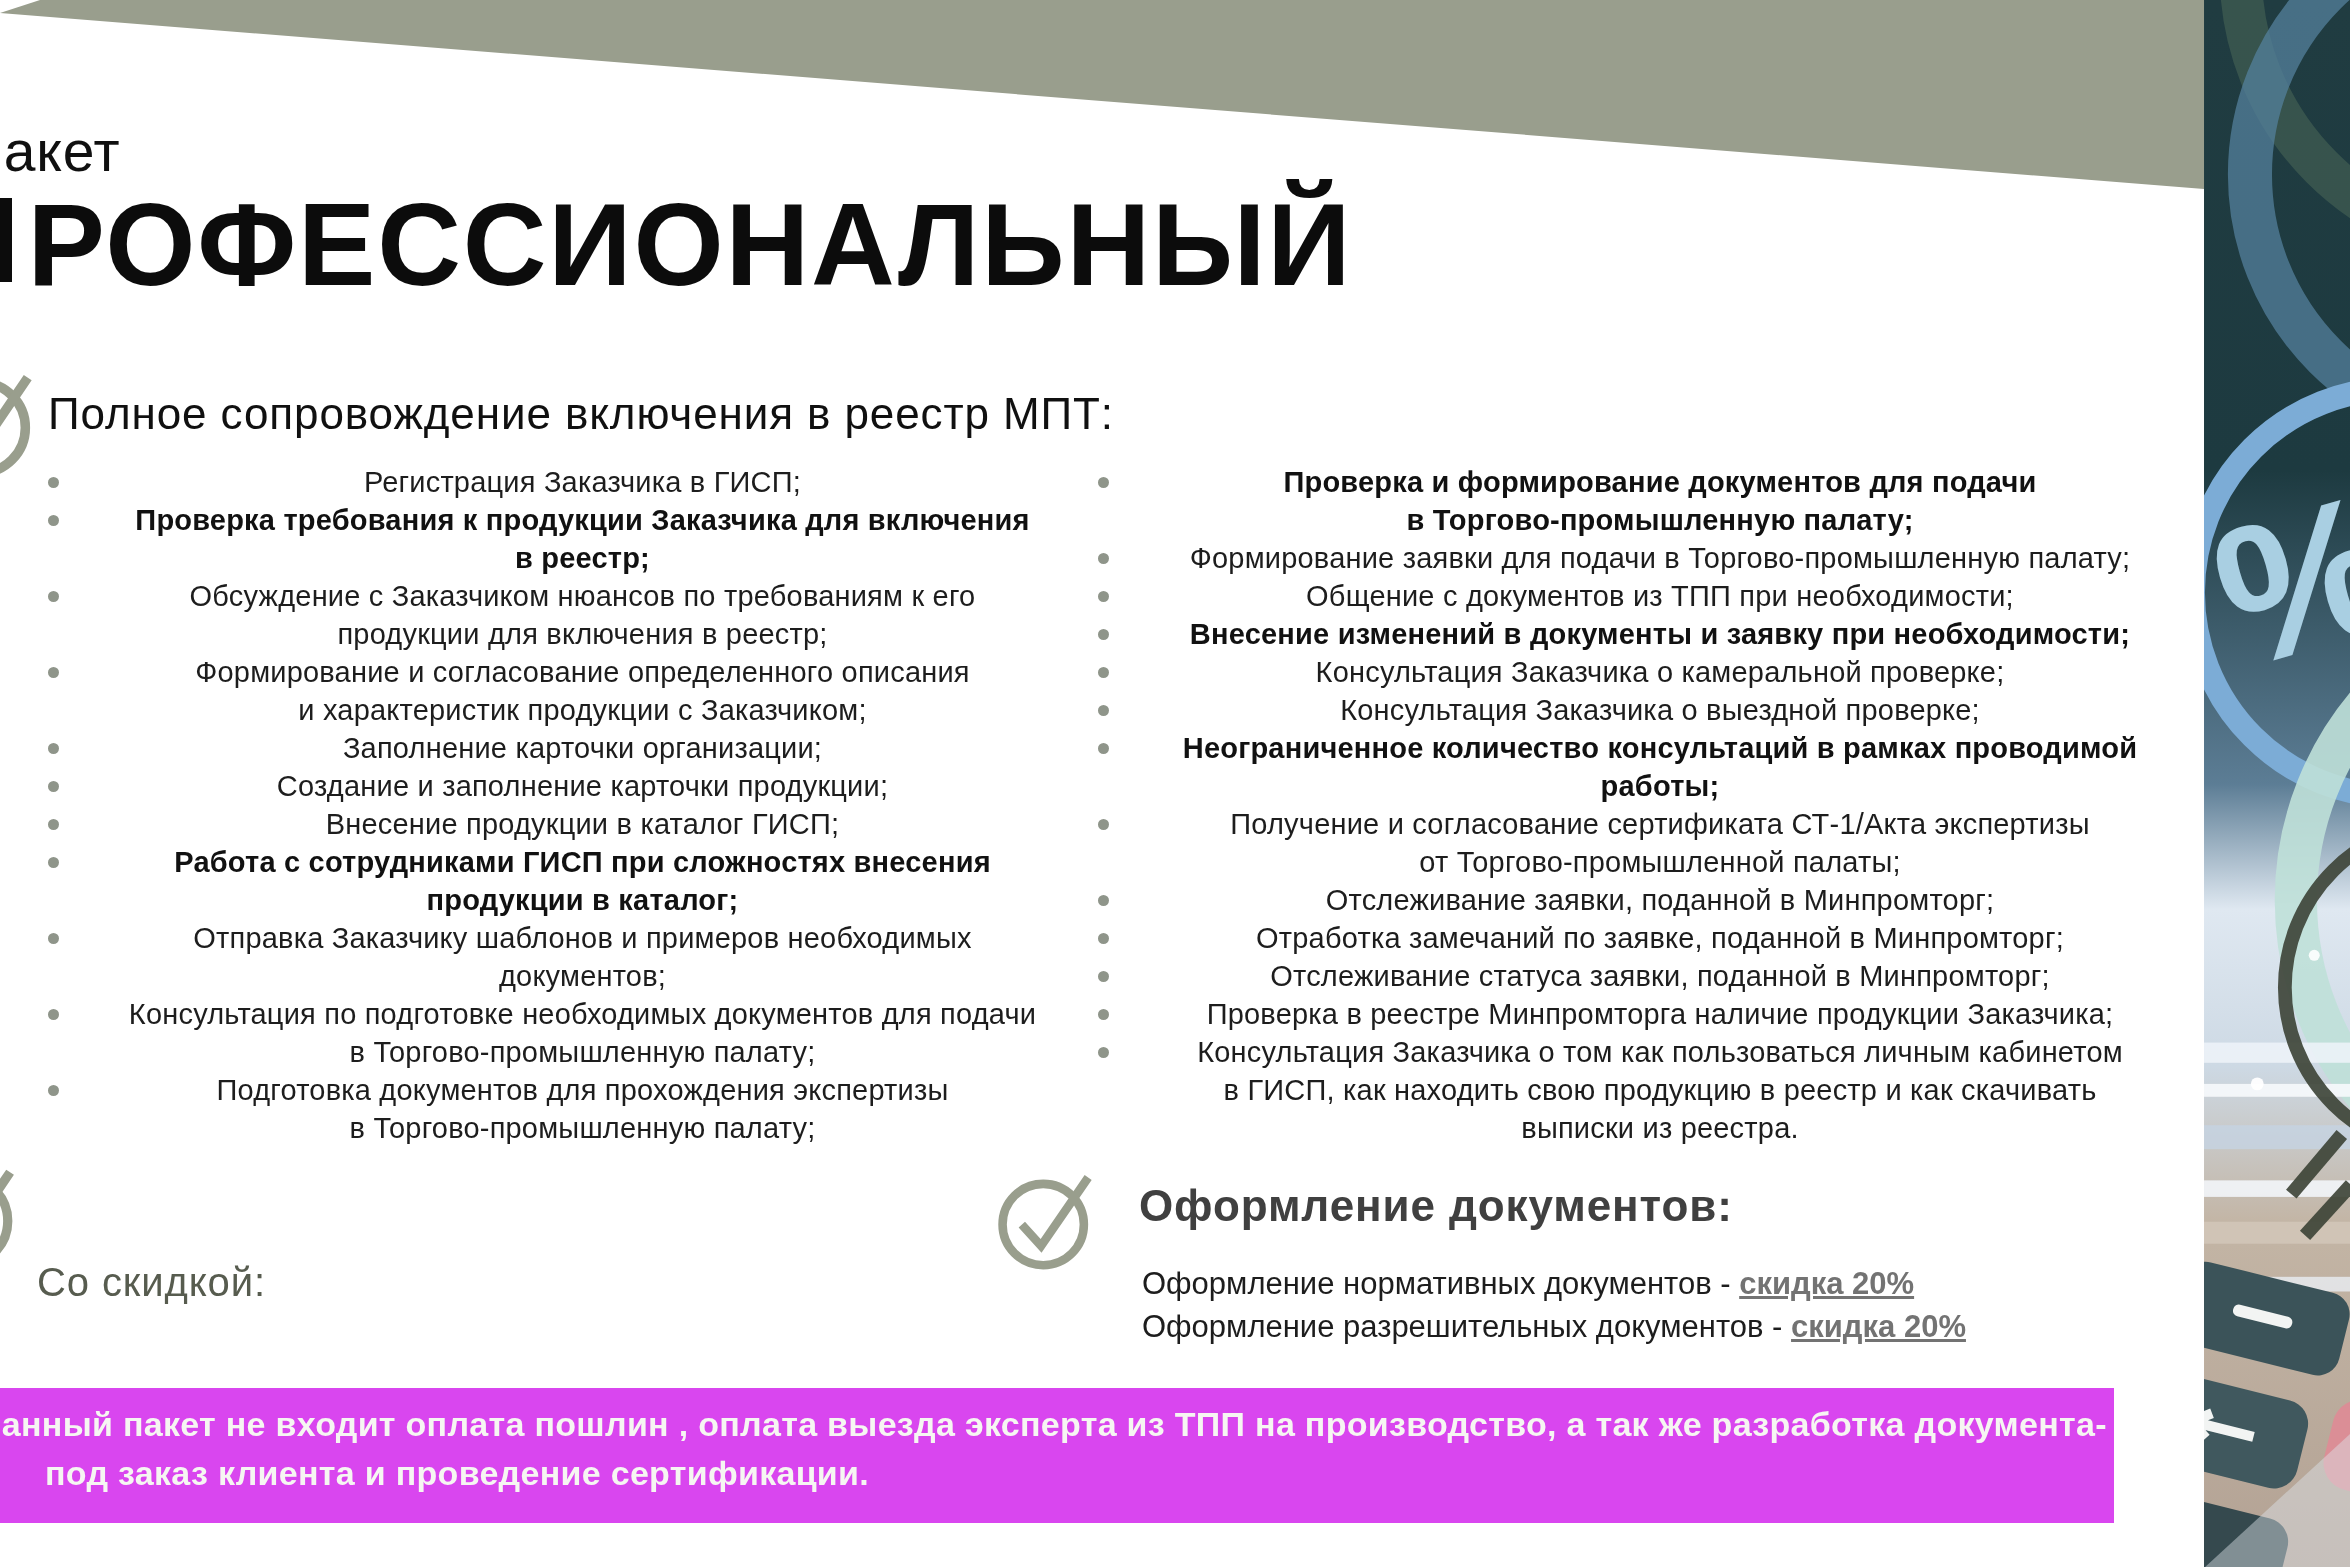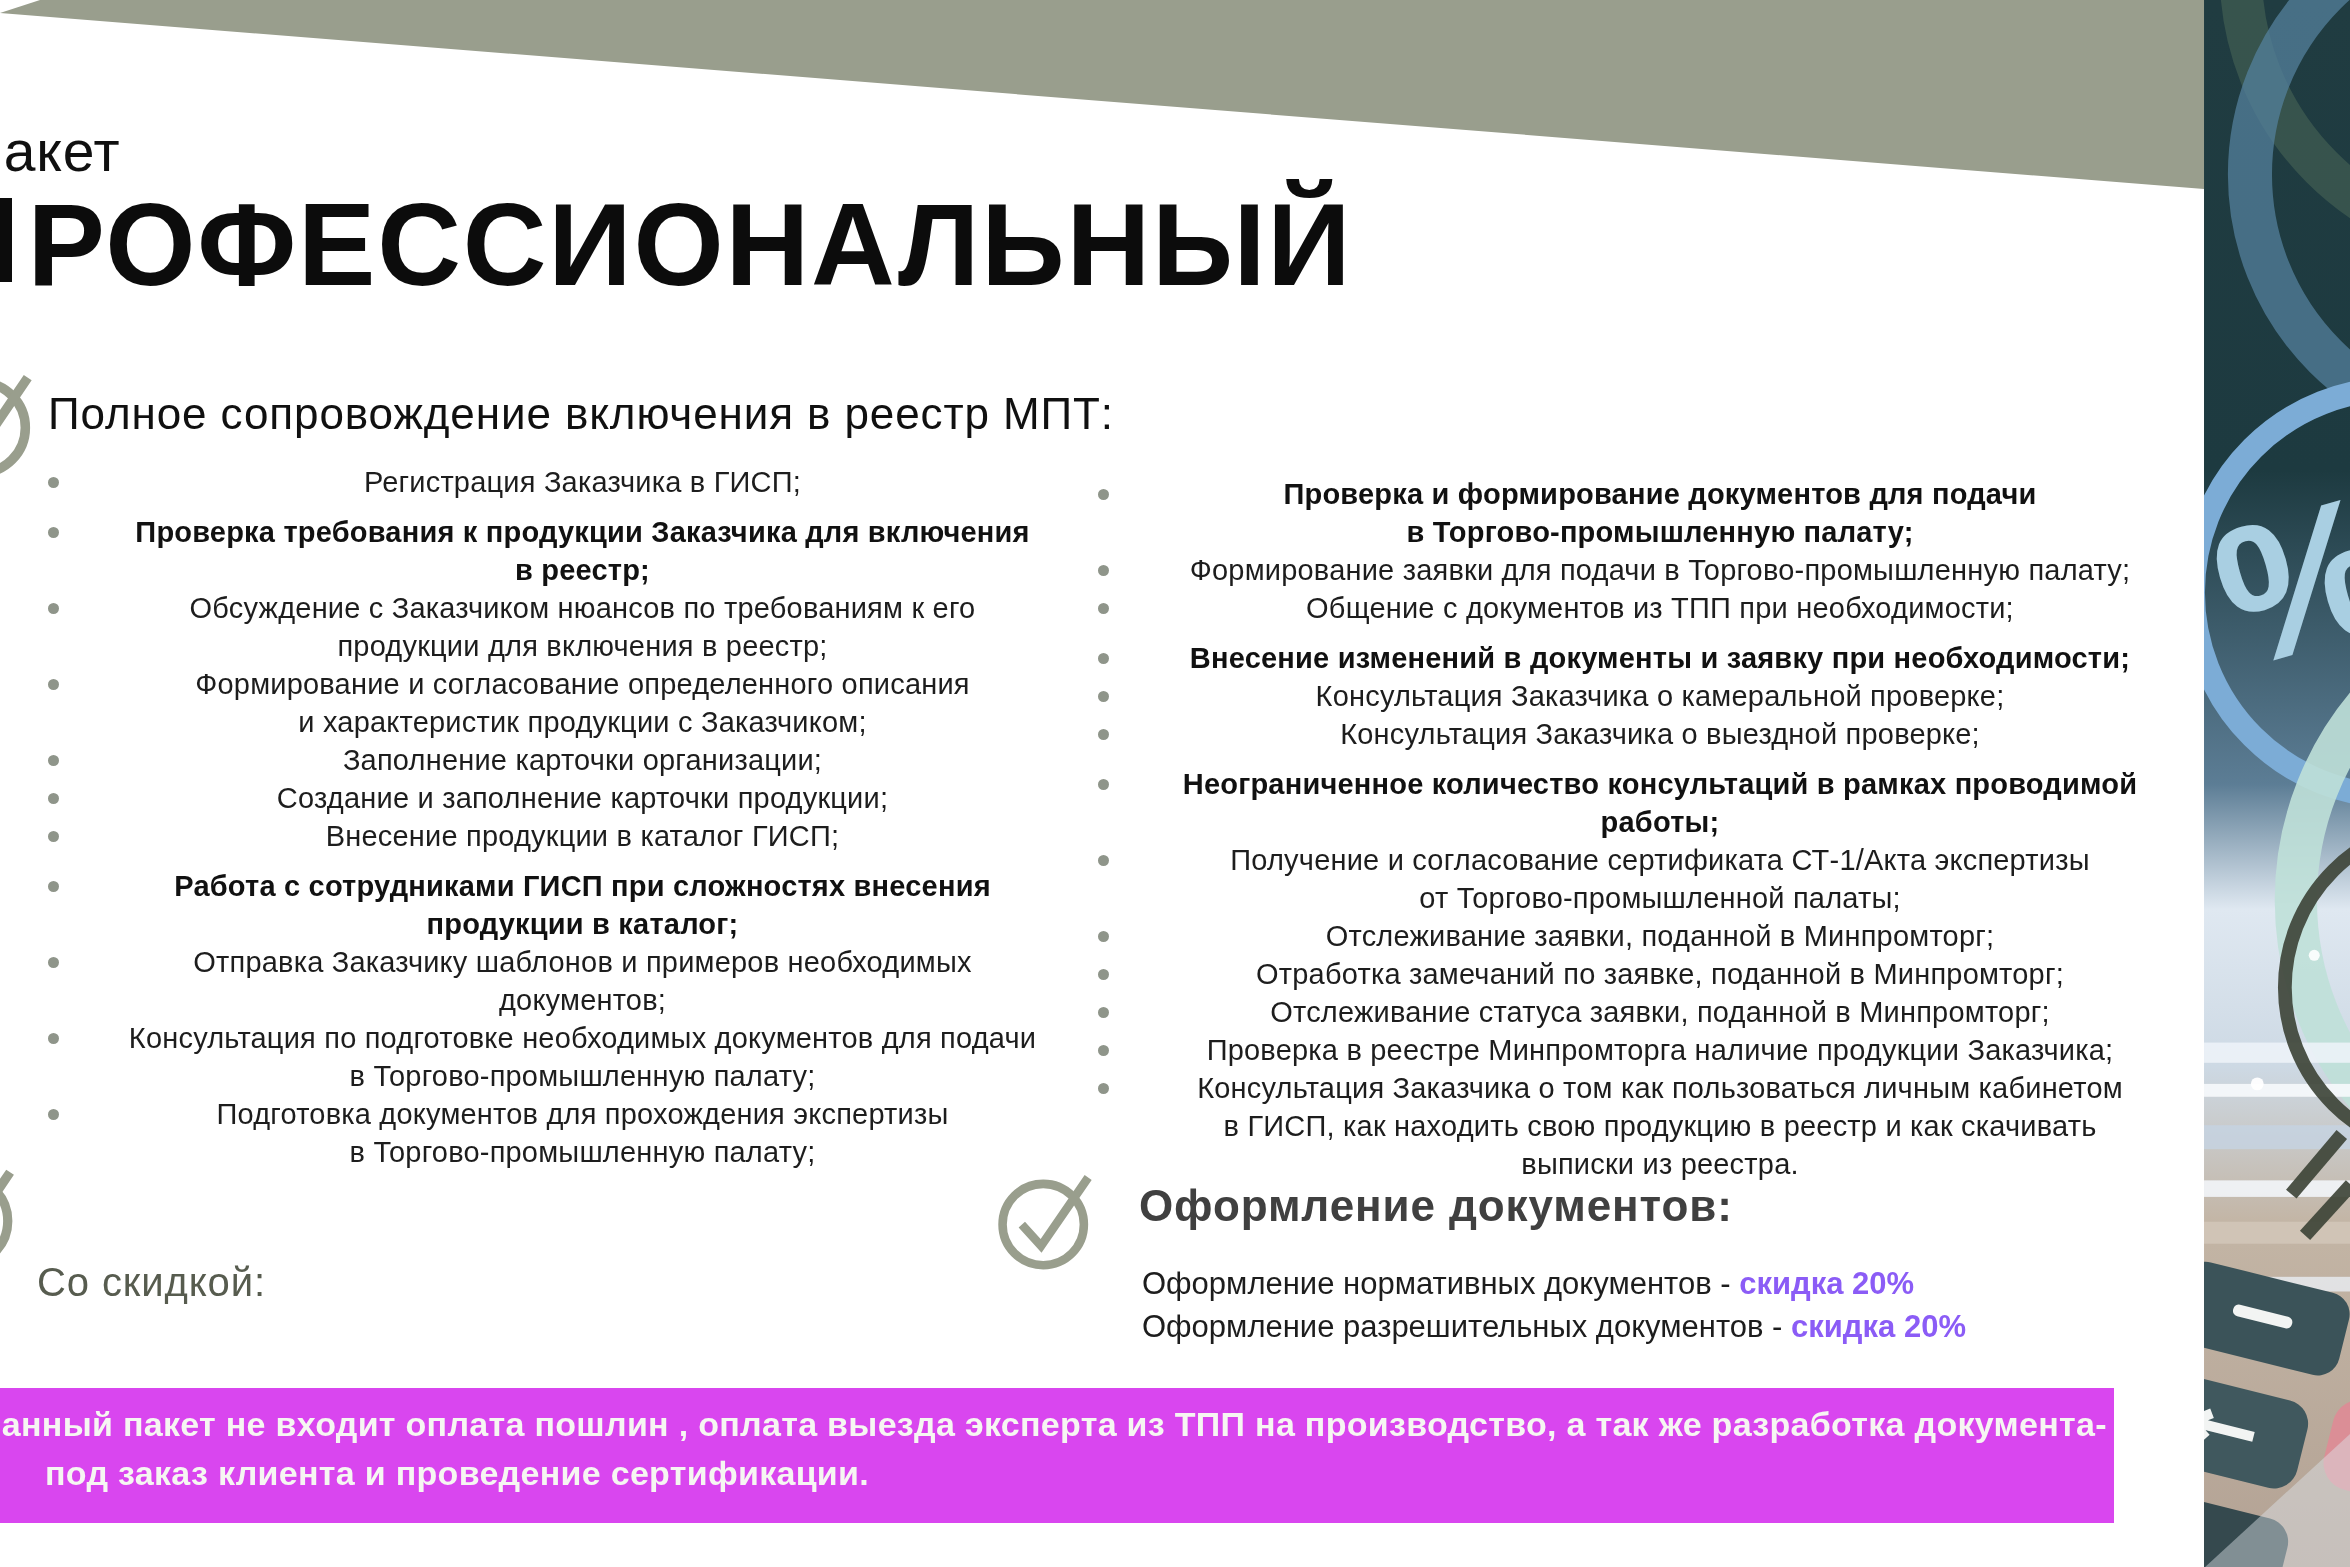--- a/index.html
+++ b/index.html
@@ -27,25 +27,25 @@
   .paper-title{position:absolute;left:1139px;top:1181px;font-size:44px;font-weight:700;letter-spacing:0.9px;color:#404040;}
 
   
   .col{position:absolute;top:463px;margin:0;padding:0;list-style:none;text-align:center;}
   .col-left{left:48px;width:1047px;}
   .col-right{left:1098px;width:1102px;}
   .col li{position:relative;padding-left:22px;font-size:29px;line-height:38px;letter-spacing:0.2px;
           white-space:pre-line;color:#1d1d1d;font-weight:400;}
   .col li::before{content:"";position:absolute;left:0;top:13.8px;width:11px;height:11px;border-radius:50%;
           background:#8f958a;}
-  .col li.b{font-weight:700;color:#111;margin-top:12px;}
+  .col li.b{font-weight:700;color:#111;}
 
   
   .paper-lines{position:absolute;left:1142px;top:1262px;font-size:31px;line-height:43px;color:#1d1d1d;}
-  .paper-lines .bold{font-weight:700;color:#8b5cf6;}
+  .paper-lines .bold{font-weight:700;color:#737373;text-decoration:underline;}
 
   
   .footer-band{position:absolute;left:0;top:1388px;width:2114px;height:135px;background:#d946ef;}
   .footer-band .l1{position:absolute;left:1.8px;top:16.5px;font-size:34px;font-weight:700;color:#f6f6f2;
                    letter-spacing:0.3px;white-space:nowrap;}
   .footer-band .l2{position:absolute;left:45px;top:66px;font-size:34px;font-weight:700;color:#f6f6f2;
                    letter-spacing:0.3px;white-space:nowrap;}
 
   
   .photo-strip{position:absolute;left:2204px;top:0;width:147px;height:1568px;overflow:hidden;}

